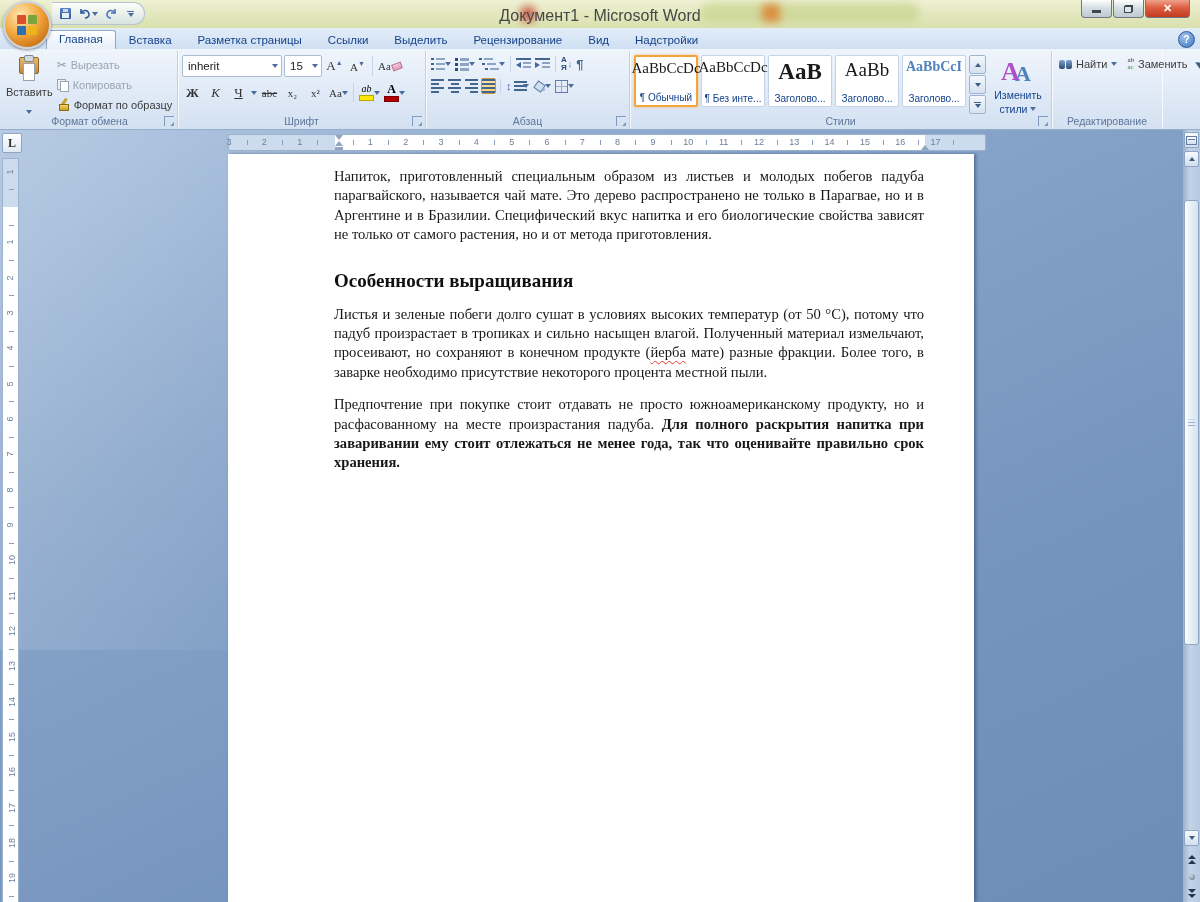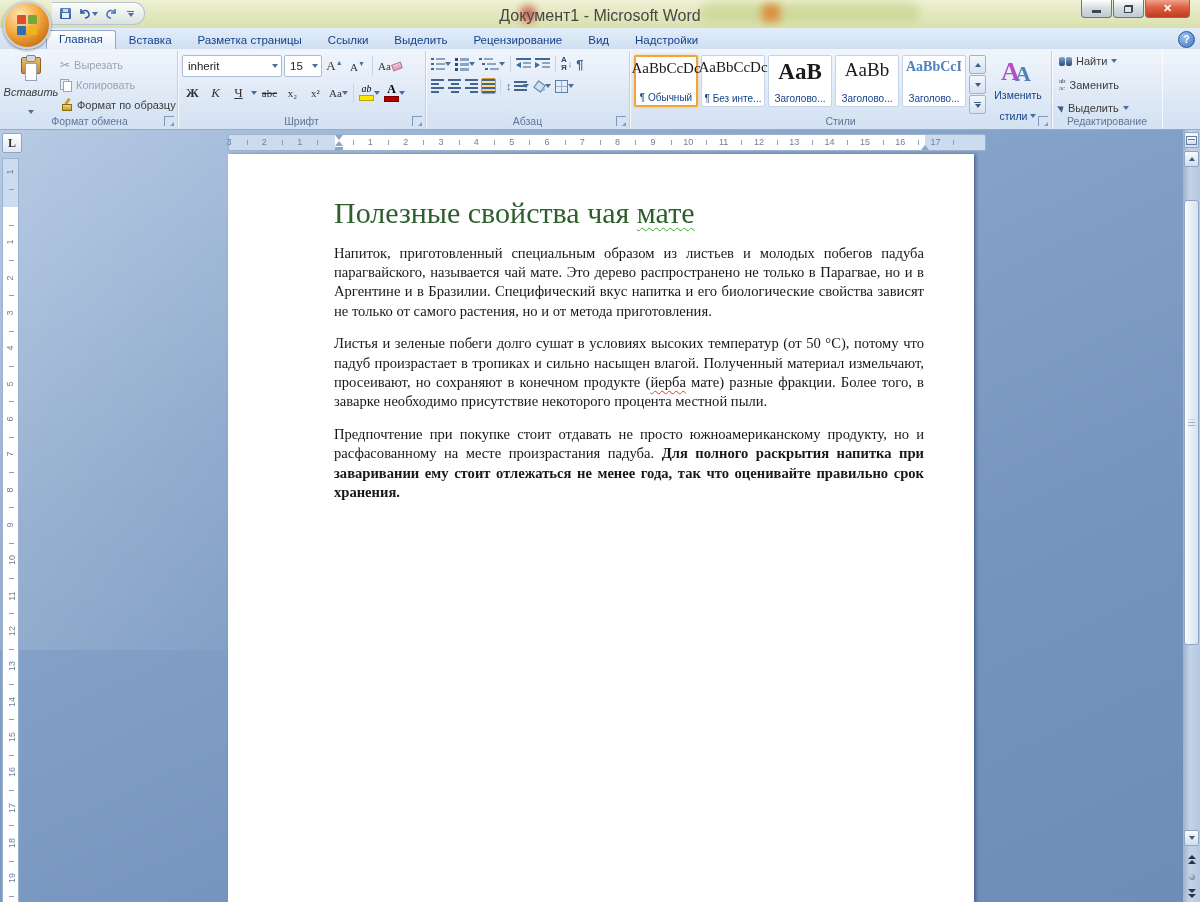--- a/index.html
+++ b/index.html
@@ -64,21 +64,21 @@
   .rgroup-label{position:absolute;left:0;right:0;bottom:2px;text-align:center;font-size:10.5px;color:#60759b;}
   .launcher{position:absolute;right:3px;bottom:3px;width:9px;height:9px;cursor:pointer;
     border-left:1px solid #7f9ac0;border-top:1px solid #7f9ac0;}
   .launcher:before{content:"";position:absolute;right:0;bottom:0;width:0;height:0;
     border-left:4px solid transparent;border-bottom:4px solid #7f9ac0;}
   .rbtn{display:flex;align-items:center;justify-content:center;border:1px solid transparent;border-radius:2px;cursor:pointer;box-sizing:border-box;}
   .vsep{width:1px;align-self:stretch;background:#c6d4e6;margin:1px 2px;}
 
   
   .g-clipboard{width:176px;display:flex;}
-  .big-btn{width:50px;display:flex;flex-direction:column;align-items:center;justify-content:flex-start;gap:12px;padding-top:4px;cursor:pointer;font-style:italic;}
+  .big-btn{width:50px;display:flex;flex-direction:column;align-items:center;justify-content:flex-start;gap:12px;padding-top:4px;cursor:pointer;}
   .big-btn .lbl{font-size:11px;color:#3c3c3c;}
   .clipboard-ic{width:18px;height:25px;background:linear-gradient(#e9bb6c,#c08b3e);border:1px solid #8a6428;border-radius:2px;position:relative;}
   .clipboard-ic .clip{position:absolute;top:-3px;left:4px;width:8px;height:5px;background:#d2d9df;border:1px solid #7d8890;border-radius:2px;}
   .clipboard-ic .sheet{position:absolute;left:3px;top:5px;width:10px;height:16px;background:#fff;border:1px solid #9aa4ad;}
   .clip-cmds{display:flex;flex-direction:column;justify-content:flex-start;padding-top:3px;gap:1px;}
   .small-cmd{display:flex;align-items:center;gap:4px;height:19px;font-size:11px;color:#3c3c3c;padding:0 4px;cursor:pointer;white-space:nowrap;}
   .small-cmd.disabled{color:#9aa5b2;}
   .scissors{font-size:12px;line-height:1;color:#8b98a6;}
   .copy-ic{width:12px;height:12px;position:relative;}
   .copy-ic:before{content:"";position:absolute;left:0;top:0;width:7px;height:9px;background:#eef1f4;border:1px solid #9aa5b2;}
@@ -166,24 +166,24 @@
   .ssbtn{width:15px;height:17px;border:1px solid #9fb4d0;border-radius:2px;background:linear-gradient(#f2f7fc,#d6e2f0);
     display:flex;align-items:center;justify-content:center;cursor:pointer;}
   .tri-up{width:0;height:0;border-left:3px solid transparent;border-right:3px solid transparent;border-bottom:4px solid #3f5d82;}
   .tri-dn{width:0;height:0;border-left:3px solid transparent;border-right:3px solid transparent;border-top:4px solid #3f5d82;}
   .gal-more{display:flex;flex-direction:column;align-items:center;gap:1px;}
   .gal-more .bar{width:7px;height:1px;background:#3f5d82;}
   .change-styles{width:62px;display:flex;flex-direction:column;align-items:center;gap:2px;cursor:pointer;padding-top:2px;}
   .cs-icon{position:relative;width:34px;height:30px;font-family:"Liberation Serif",serif;font-weight:bold;line-height:1;}
   .cs-icon .a1{position:absolute;left:0;top:2px;font-size:26px;color:#b14fc6;}
   .cs-icon .a2{position:absolute;left:14px;top:6px;font-size:22px;color:#4f81bd;}
-  .change-styles .lbl{font-size:10.5px;color:#15428b;text-align:center;line-height:1.2;display:flex;align-items:center;gap:8px;flex-direction:column;}
-
-  
-  .g-edit{width:110px;display:flex;flex-direction:column;justify-content:flex-start;gap:10px;padding-top:4px;}
+  .change-styles .lbl{font-size:10.5px;color:#15428b;text-align:center;line-height:1.2;display:flex;align-items:center;gap:1px;flex-direction:column;}
+
+  
+  .g-edit{width:110px;display:flex;flex-direction:row;justify-content:flex-start;gap:4px;padding-top:4px;}
   .edit-cmd{display:flex;align-items:center;gap:4px;height:18px;font-size:11px;color:#3c3c3c;padding:0 3px;cursor:pointer;white-space:nowrap;}
   .binoc{width:13px;height:9px;position:relative;}
   .binoc i{position:absolute;top:0;width:6px;height:9px;background:linear-gradient(#7fa3d2,#2c4a73);border-radius:2px;}
   .binoc i:first-child{left:0;}.binoc i:last-child{right:0;}
   .rep-ic{display:flex;flex-direction:column;line-height:1;font-size:7px;font-family:"Liberation Serif",serif;}
   .rep-ic .t1{color:#333;}.rep-ic .t2{color:#2e8b2e;}
   .sel-ic{width:0;height:0;border-left:5px solid #3f5d82;border-top:4px solid transparent;border-bottom:4px solid transparent;transform:rotate(-35deg);}
 
   
   .docarea{position:absolute;left:0;top:130px;right:0;bottom:0;
@@ -678,22 +678,22 @@
         <span class="vtick" style="top: 560.285px;"></span>
         <span class="vtick" style="top: 595.615px;"></span>
         <span class="vtick" style="top: 630.945px;"></span>
         <span class="vtick" style="top: 666.275px;"></span>
         <span class="vtick" style="top: 701.605px;"></span>
         <span class="vtick" style="top: 736.935px;"></span>
       </div>
 
     <div class="page">
       <div class="content">
-        <h1 class="doc-h1"><span>Полезные свойства чая </span><span class="wavy-g">мате</span></h1>
         <p>Напиток, приготовленный специальным образом из листьев и молодых побегов падуба парагвайского, называется чай мате. Это дерево распространено не только в Парагвае, но и в Аргентине и в Бразилии. Специфический вкус напитка и его биологические свойства зависят не только от самого растения, но и от метода приготовления.</p>
+        <h2 class="doc-h2">Особенности выращивания</h2>
         <p><span>Листья и зеленые побеги долго сушат в условиях высоких температур (от 50 °C), потому что падуб произрастает в тропиках и сильно насыщен влагой. Полученный материал измельчают, просеивают, но сохраняют в конечном продукте (</span><span class="wavy-r">йерба</span><span> мате) разные фракции. Более того, в заварке необходимо присутствие некоторого процента местной пыли.</span></p>
         <p><span>Предпочтение при покупке стоит отдавать не просто южноамериканскому продукту, но и расфасованному на месте произрастания падуба. </span><span class="bold-run">Для полного раскрытия напитка при заваривании ему стоит отлежаться не менее года, так что оценивайте правильно срок хранения.</span></p>
       </div>
     </div>
 
     <div class="sb">
       <div class="sb-btn" style="top:2px;">
           <span class="ruler-toggle-ic"></span>
         </div>
       <div class="sb-btn" style="top:21px;">

